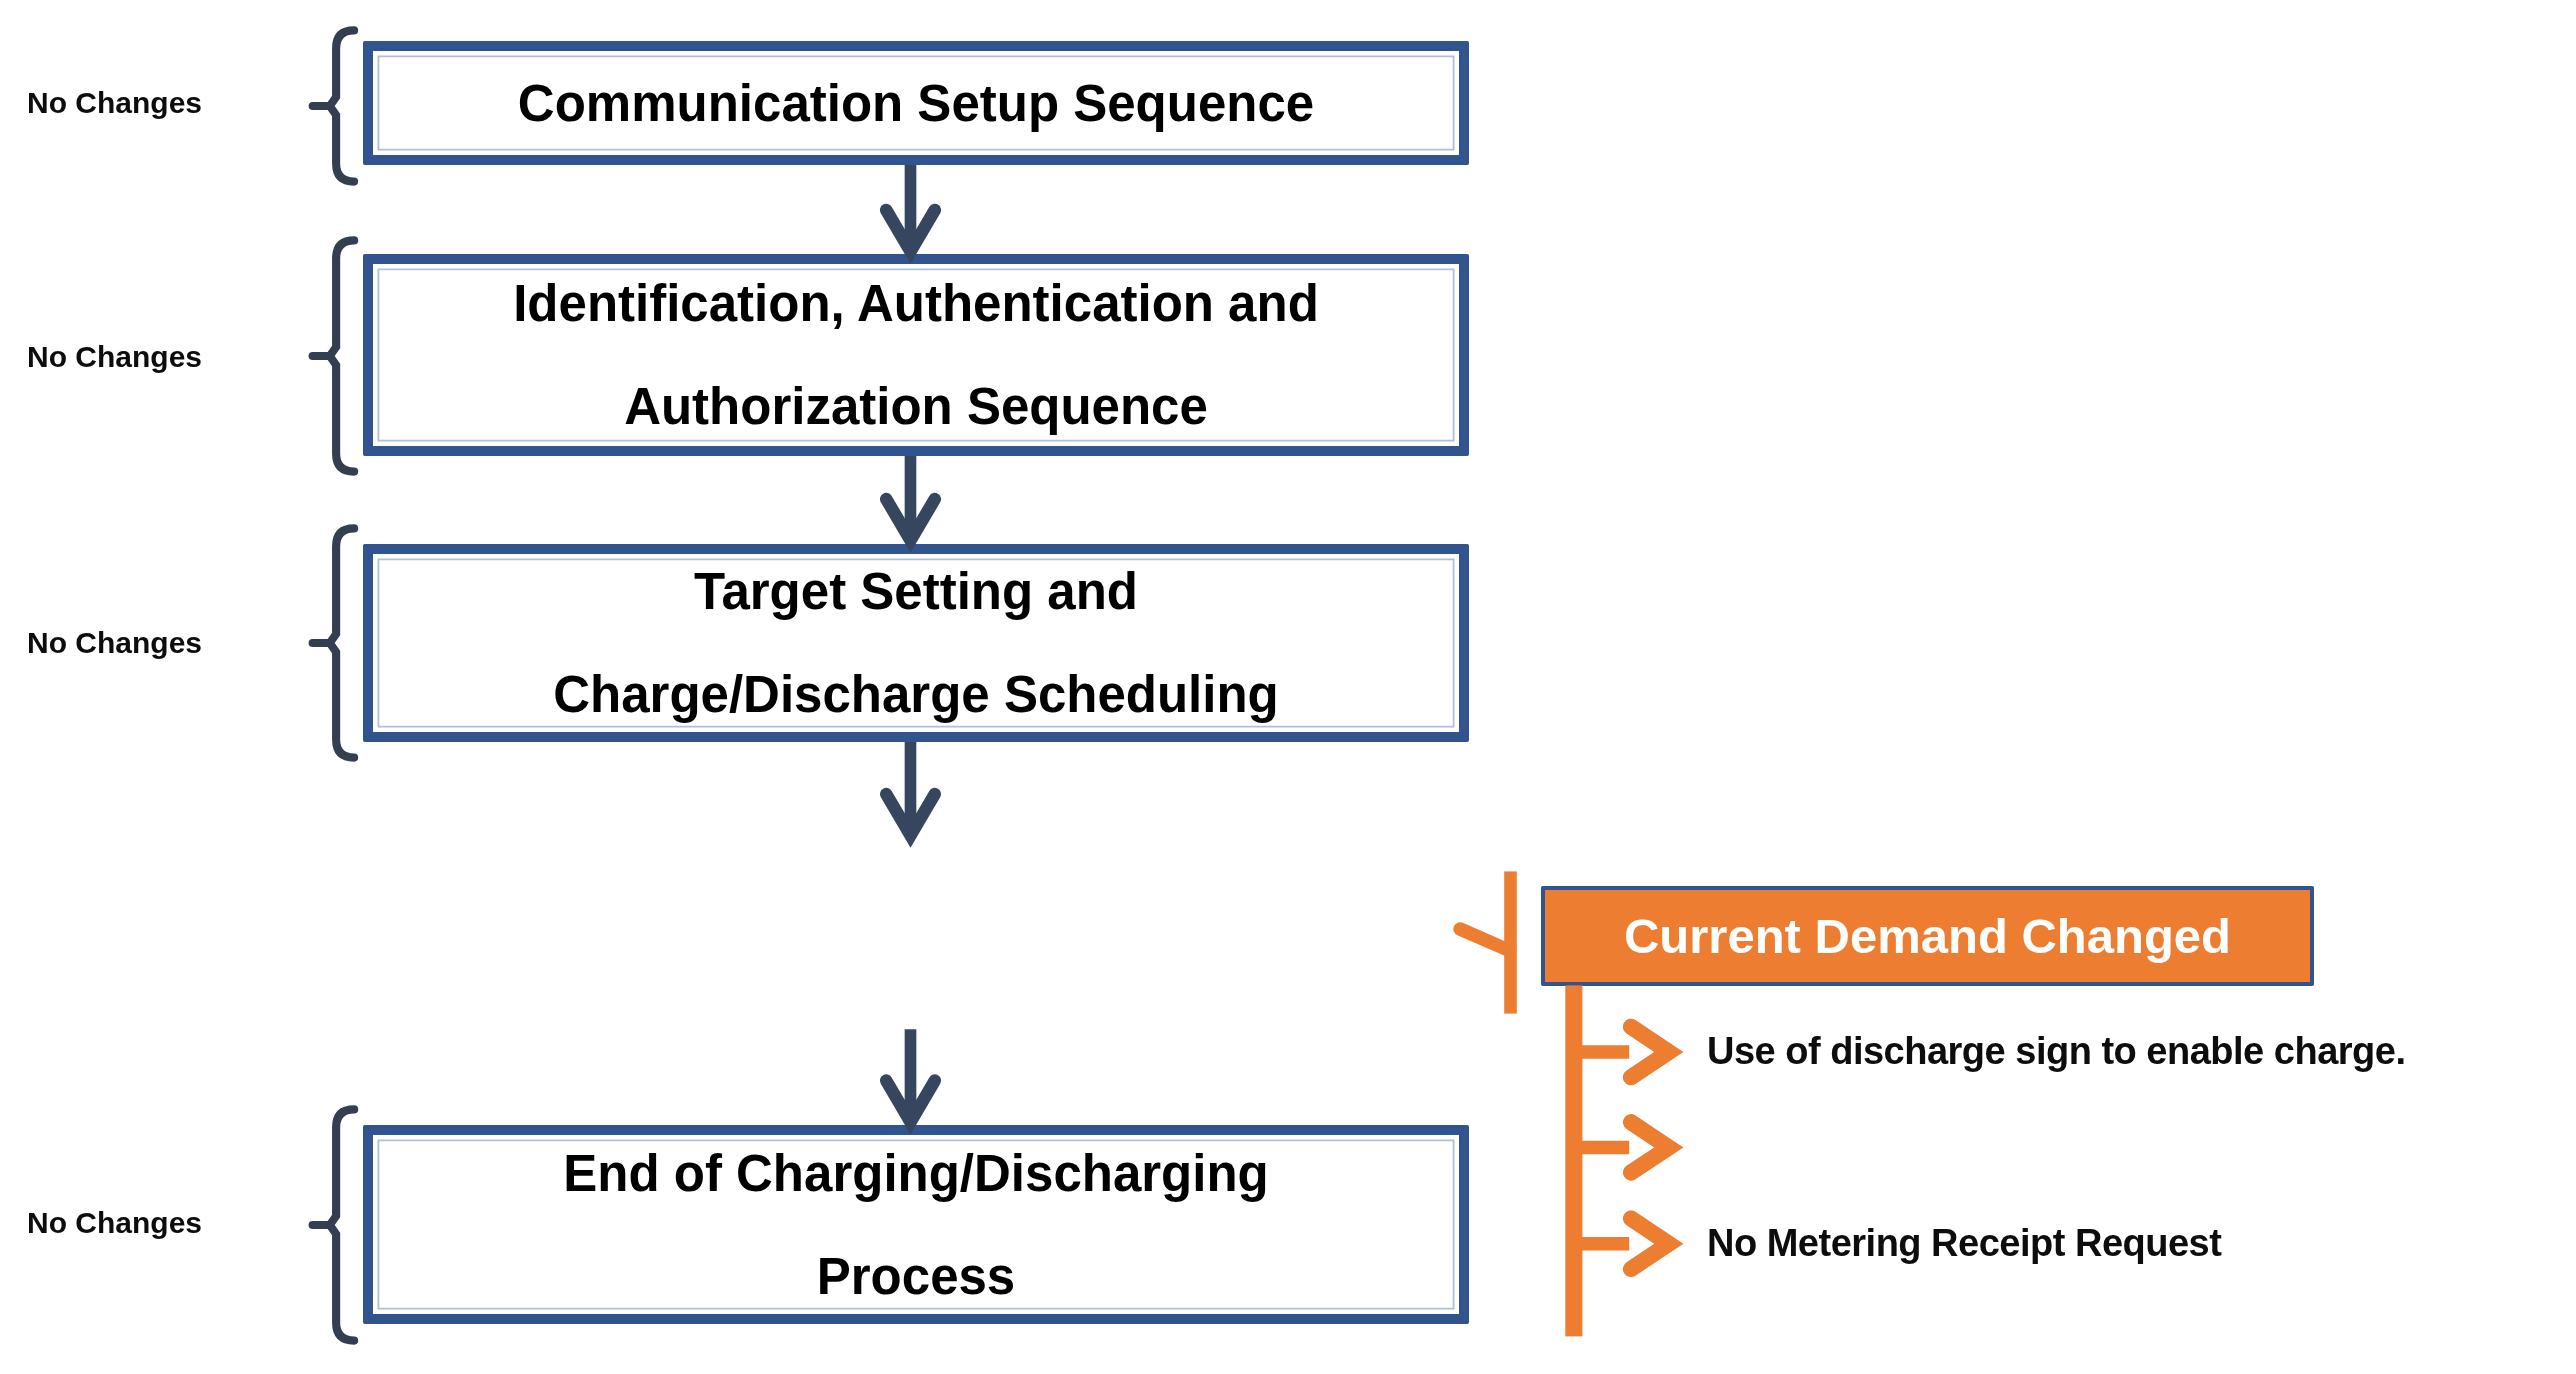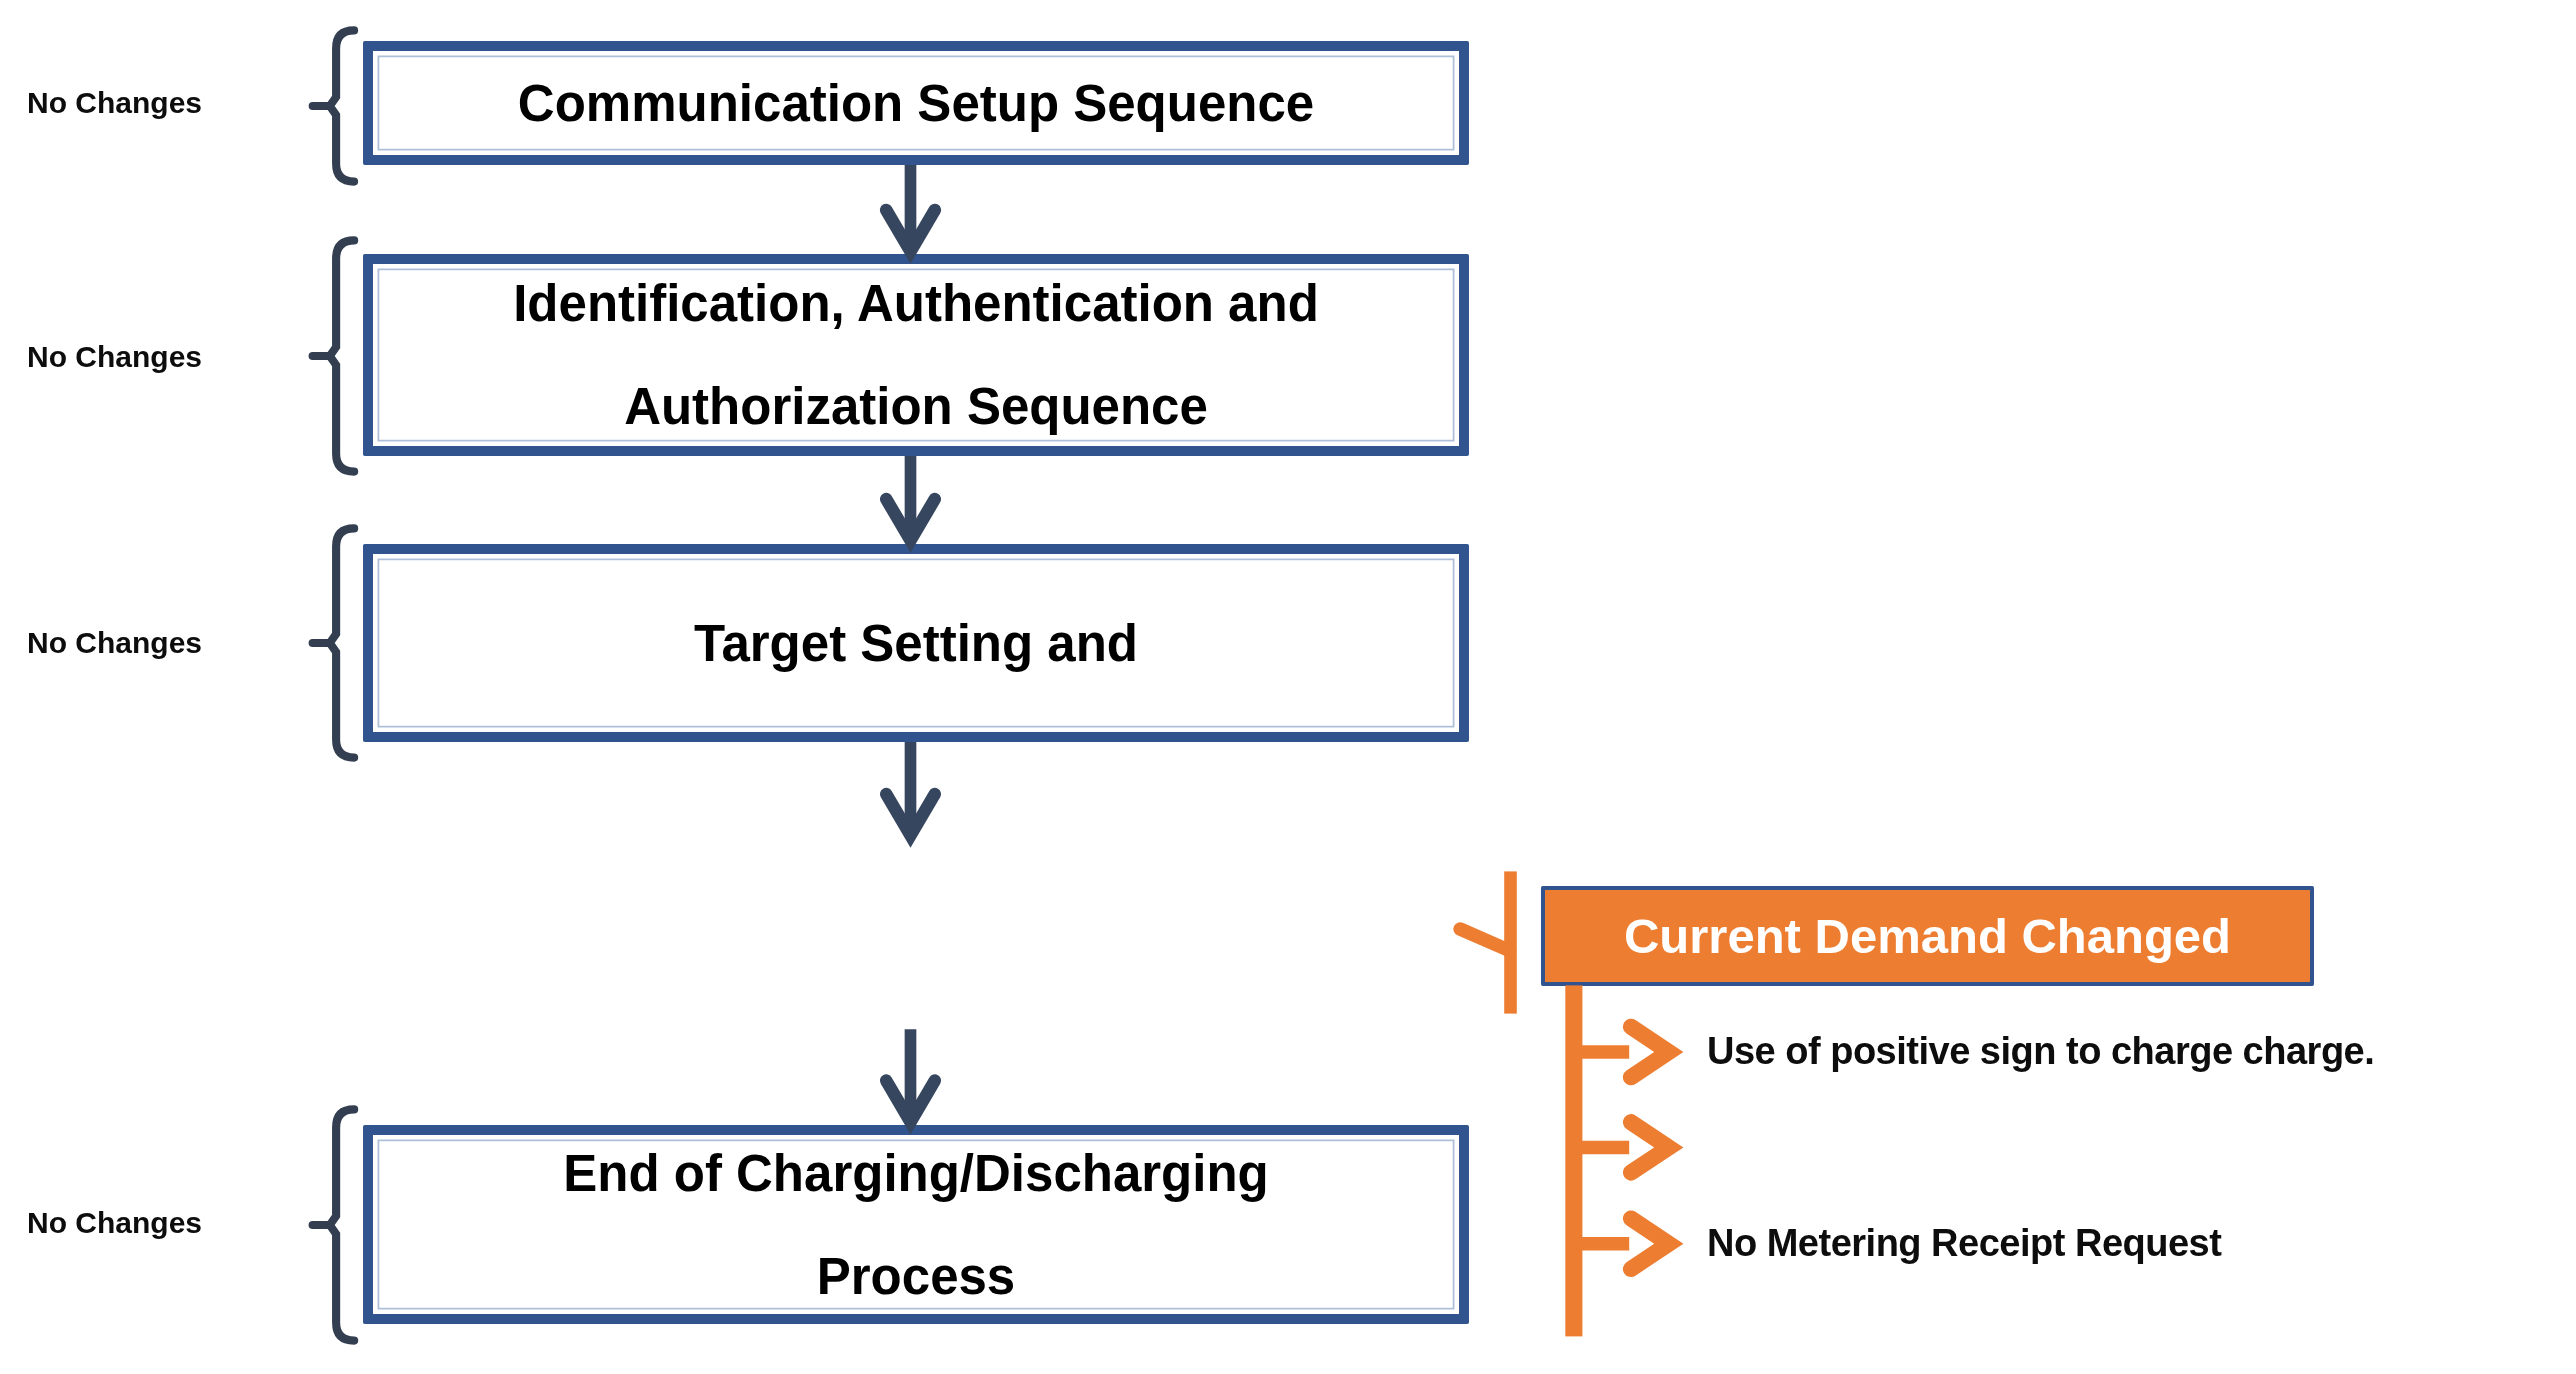--- a/index.html
+++ b/index.html
@@ -111,20 +111,21 @@
     <div class="box-line">Communication Setup Sequence</div>
   </div>
 
   <div class="flow-box" style="top:254px;height:202px">
     <div class="box-line">Identification, Authentication and</div>
     <div class="box-line">Authorization Sequence</div>
   </div>
 
   <div class="flow-box" style="top:544px;height:198px">
     <div class="box-line">Target Setting and</div>
+    <div class="box-line">Charge/Discharge Scheduling</div>
   </div>
 
 
   <div class="flow-box" style="top:1125px;height:199px">
     <div class="box-line">End of Charging/Discharging</div>
     <div class="box-line">Process</div>
   </div>
 
   <svg class="down-arrow" style="top:165px;height:90px" viewBox="0 0 130 100">
     <line x1="65" y1="0" x2="65" y2="84" stroke="#37465F" stroke-width="13"></line>
@@ -155,17 +156,17 @@
   <svg class="branch-tree" viewBox="0 0 160 398">
     <rect x="7" y="0" width="19" height="390" fill="#ED7D31"></rect>
     <line x1="16" y1="74" x2="78" y2="74" stroke="#ED7D31" stroke-width="15"></line>
     <polyline points="80,46 122,74 80,102" fill="none" stroke="#ED7D31" stroke-width="18" stroke-linecap="round" stroke-linejoin="miter"></polyline>
     <line x1="16" y1="180" x2="78" y2="180" stroke="#ED7D31" stroke-width="15"></line>
     <polyline points="80,152 122,180 80,208" fill="none" stroke="#ED7D31" stroke-width="18" stroke-linecap="round" stroke-linejoin="miter"></polyline>
     <line x1="16" y1="287" x2="78" y2="287" stroke="#ED7D31" stroke-width="15"></line>
     <polyline points="80,259 122,287 80,315" fill="none" stroke="#ED7D31" stroke-width="18" stroke-linecap="round" stroke-linejoin="miter"></polyline>
   </svg>
 
-  <div class="bullet-text" style="top:1028px">Use of positive sign to charge charge.</div>
+  <div class="bullet-text" style="top:1028px">Use of discharge sign to enable charge.</div>
   <div class="bullet-text" style="top:1220px">No Metering Receipt Request</div>
 
 </div>
 
 
 </body></html>

